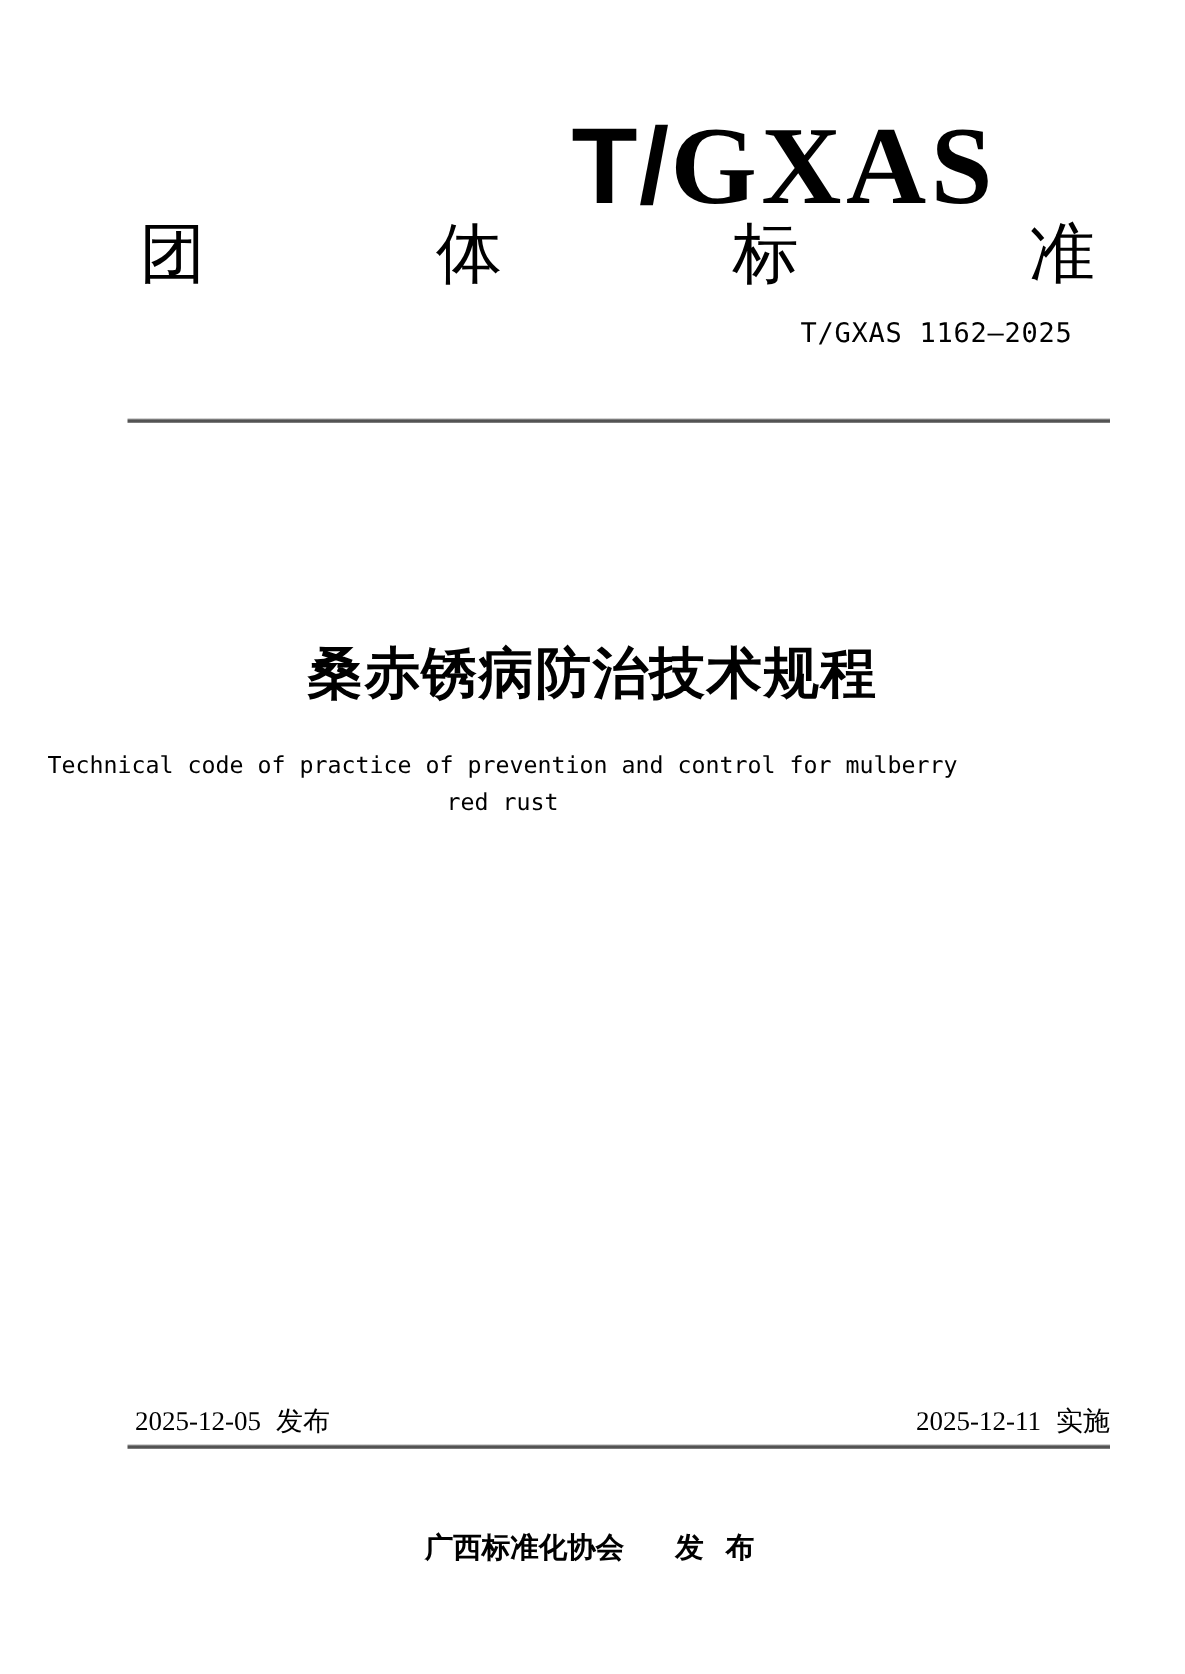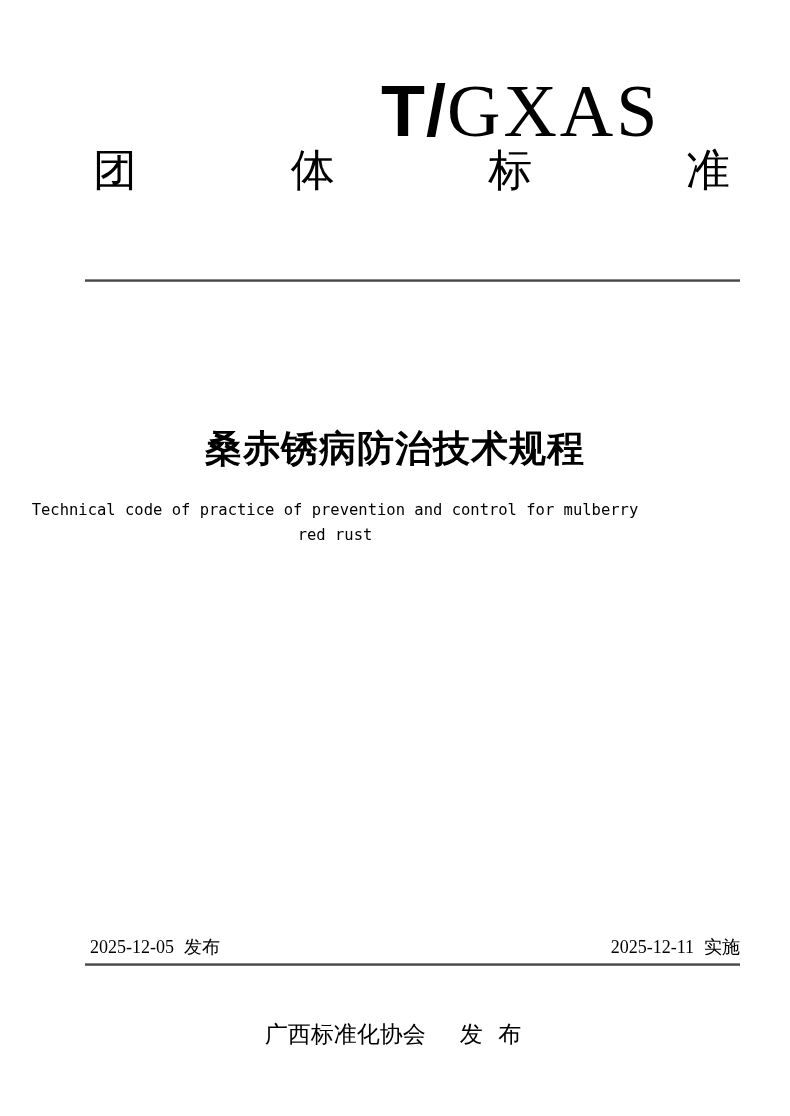--- a/index.html
+++ b/index.html
@@ -47,21 +47,21 @@
     color: #000;
   }
   .logo .logo-prefix {
     font-family: "Liberation Sans", sans-serif;
     font-weight: bold;
     font-size: 72px;
     letter-spacing: 1px;
   }
   .logo .logo-letters {
     font-family: "Liberation Serif", serif;
-    font-weight: normal;
+    font-weight: bold;
     font-size: 74px;
     letter-spacing: 3px;
   }
 
   
   .std-type {
     position: absolute;
     left: 93px;
     top: 147px;
     width: 637px;
@@ -146,22 +146,22 @@
     margin-left: 5px;
   }
 
   
   .publisher {
     position: absolute;
     left: 0;
     width: 790px;
     top: 1019px;
     text-align: center;
-    font-size: 23px;
-    font-weight: normal;
+    font-size: 19px;
+    font-weight: bold;
     font-family: "DejaVu Sans", sans-serif;
     color: #000;
     white-space: nowrap;
   }
   .publisher .gap {
     display: inline-block;
     width: 34px;
   }
   .publisher .action {
     letter-spacing: 4px;
@@ -177,20 +177,21 @@
     <span class="logo-prefix">T/</span><span class="logo-letters">GXAS</span>
   </div>
 
   <div class="std-type">
     <span>团</span>
     <span>体</span>
     <span>标</span>
     <span>准</span>
   </div>
 
+  <div class="std-number">T/GXAS 1162—2025</div>
 
   <div class="rule rule-top"></div>
 
   <div class="title-zh">桑赤锈病防治技术规程</div>
 
   <div class="title-en">
     <div>Technical code of practice of prevention and control for mulberry</div>
     <div>red rust</div>
   </div>
 

